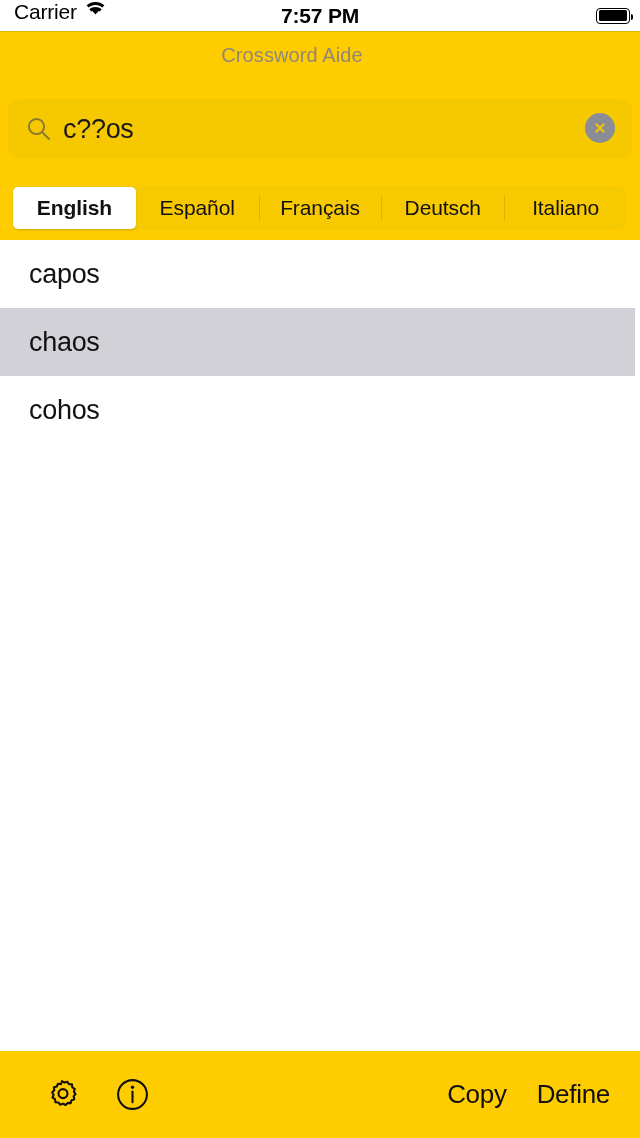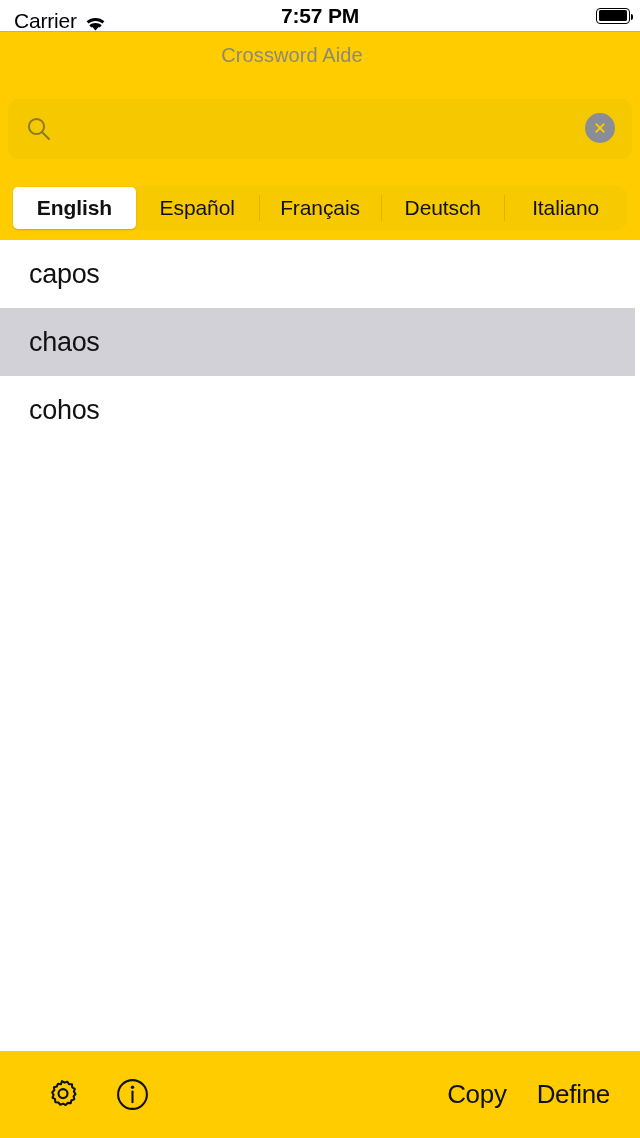--- a/index.html
+++ b/index.html
@@ -12,21 +12,21 @@
   }
   .phone { position:relative; width:640px; height:1138px; background:#ffffff; }
 
   
   .statusbar {
     position:absolute; left:0; top:0; width:640px; height:31px;
     background:#ffffff;
   }
   .sb-left {
     position:absolute; left:14px; top:0; height:33px;
-    display:flex; align-items:flex-end; gap:7px;
+    display:flex; align-items:flex-start; gap:7px;
   }
   .sb-carrier { font-size:21px; color:#000; letter-spacing:-0.2px; }
   .sb-wifi { display:block; width:23px; height:17px; }
   .sb-time {
     position:absolute; left:0; top:0; width:640px; height:31px;
     display:flex; align-items:center; justify-content:center;
     font-size:21px; font-weight:bold; color:#000; letter-spacing:-0.2px;
   }
   .sb-right {
     position:absolute; right:10px; top:0; height:31px;
@@ -148,20 +148,21 @@
   </div>
 
   <div class="header">
     <div class="nav-title">Crossword Aide</div>
 
     <div class="searchbar">
       <svg class="search-icon" viewBox="0 0 26 26">
         <circle cx="10.5" cy="10.5" r="7.6" fill="none" stroke="#8a7a2a" stroke-width="2"></circle>
         <line x1="16.2" y1="16.2" x2="23" y2="23" stroke="#8a7a2a" stroke-width="2" stroke-linecap="round"></line>
       </svg>
+      <div class="search-text" placeholder="Search">c??os</div>
       <div class="clear-btn">
         <svg width="16" height="16" viewBox="0 0 16 16">
           <line x1="4.3" y1="4.3" x2="11.7" y2="11.7" stroke="#F5C800" stroke-width="2" stroke-linecap="round"></line>
           <line x1="11.7" y1="4.3" x2="4.3" y2="11.7" stroke="#F5C800" stroke-width="2" stroke-linecap="round"></line>
         </svg>
       </div>
     </div>
 
     <div class="segmented">
       <div class="seg selected">English</div>

